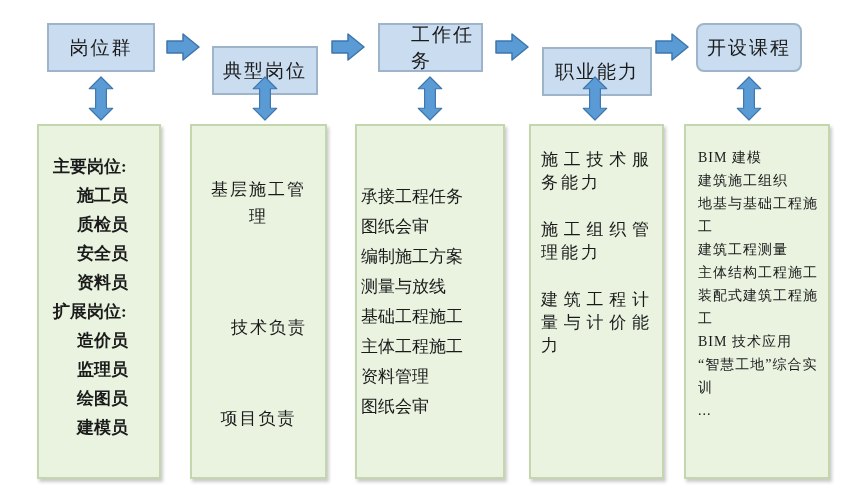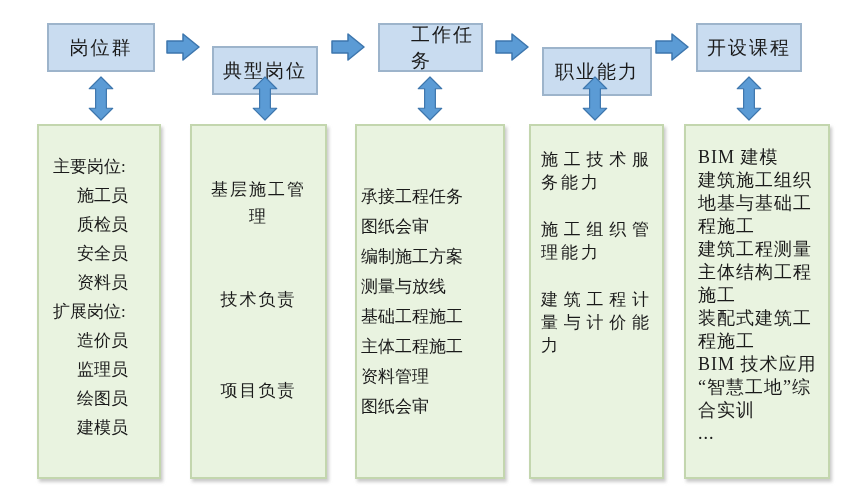--- a/index.html
+++ b/index.html
@@ -8,45 +8,45 @@
 
   
   .hbox{position:absolute;top:23px;height:49px;box-sizing:border-box;
         background:#c9dcf0;border:2px solid #9db4cb;
         display:flex;align-items:center;justify-content:center;
         font-size:19px;font-weight:normal;letter-spacing:2px;}
   .h1{left:47px;width:108px;}
   .h2{left:212px;width:106px;margin-top:23px;}
   .h3{left:378px;width:105px;padding-left:31px;}
   .h4{left:542px;width:110px;margin-top:24px;}
-  .h5{left:696px;width:106px;}
+  .h5{left:696px;width:106px;border-radius:8px;}
 
   
   .harrow{position:absolute;top:31px;width:34px;height:32px;}
   .a1{left:166px;} .a2{left:331px;} .a3{left:495px;} .a4{left:655px;}
 
   
   .varrow{position:absolute;top:76px;width:26px;height:45px;}
   .v1{left:88px;} .v2{left:252px;} .v3{left:417px;} .v4{left:582px;} .v5{left:736px;}
 
   
   .panel{position:absolute;top:124px;height:355px;box-sizing:border-box;
          background:#e9f3e0;border:2px solid #c3d6ae;
          box-shadow:2px 3px 3px rgba(160,160,160,0.55);
          font-size:17px;line-height:29px;}
-  .p1{left:37px;width:124px;padding:26px 20px 0 14px;}
+  .p1{left:37px;width:124px;padding:26px 20px 0 14px;font-weight:bold;}
   .p2{left:190px;width:137px;padding:0 18px;text-align:center;letter-spacing:2px;line-height:27px;}
   .p3{left:355px;width:150px;padding:56px 8px 0 4px;line-height:30px;}
   .p4{left:529px;width:135px;padding:22px 10px 0 10px;
       text-align:justify;text-justify:inter-character;letter-spacing:3px;line-height:23px;}
-  .p5{left:684px;width:146px;padding:20px 8px 0 12px;letter-spacing:1px;font-size:18px;line-height:23px;}
+  .p5{left:684px;width:146px;padding:20px 8px 0 12px;letter-spacing:1px;font-size:14px;line-height:23px;}
 
   .p1 .indent{padding-left:24px;}
   .p2 .t1{margin-top:50px;}
-  .p2 .t2{margin-top:56px;}
+  .p2 .t2{margin-top:84px;text-align:right;}
   .p2 .t3{margin-top:64px;}
   .p4 .para{margin:0 0 24px 0;}
 </style>
 </head>
 <body>
 
 <div class="stage">
 
   <div class="hbox h1">
     <span>岗位群</span>

